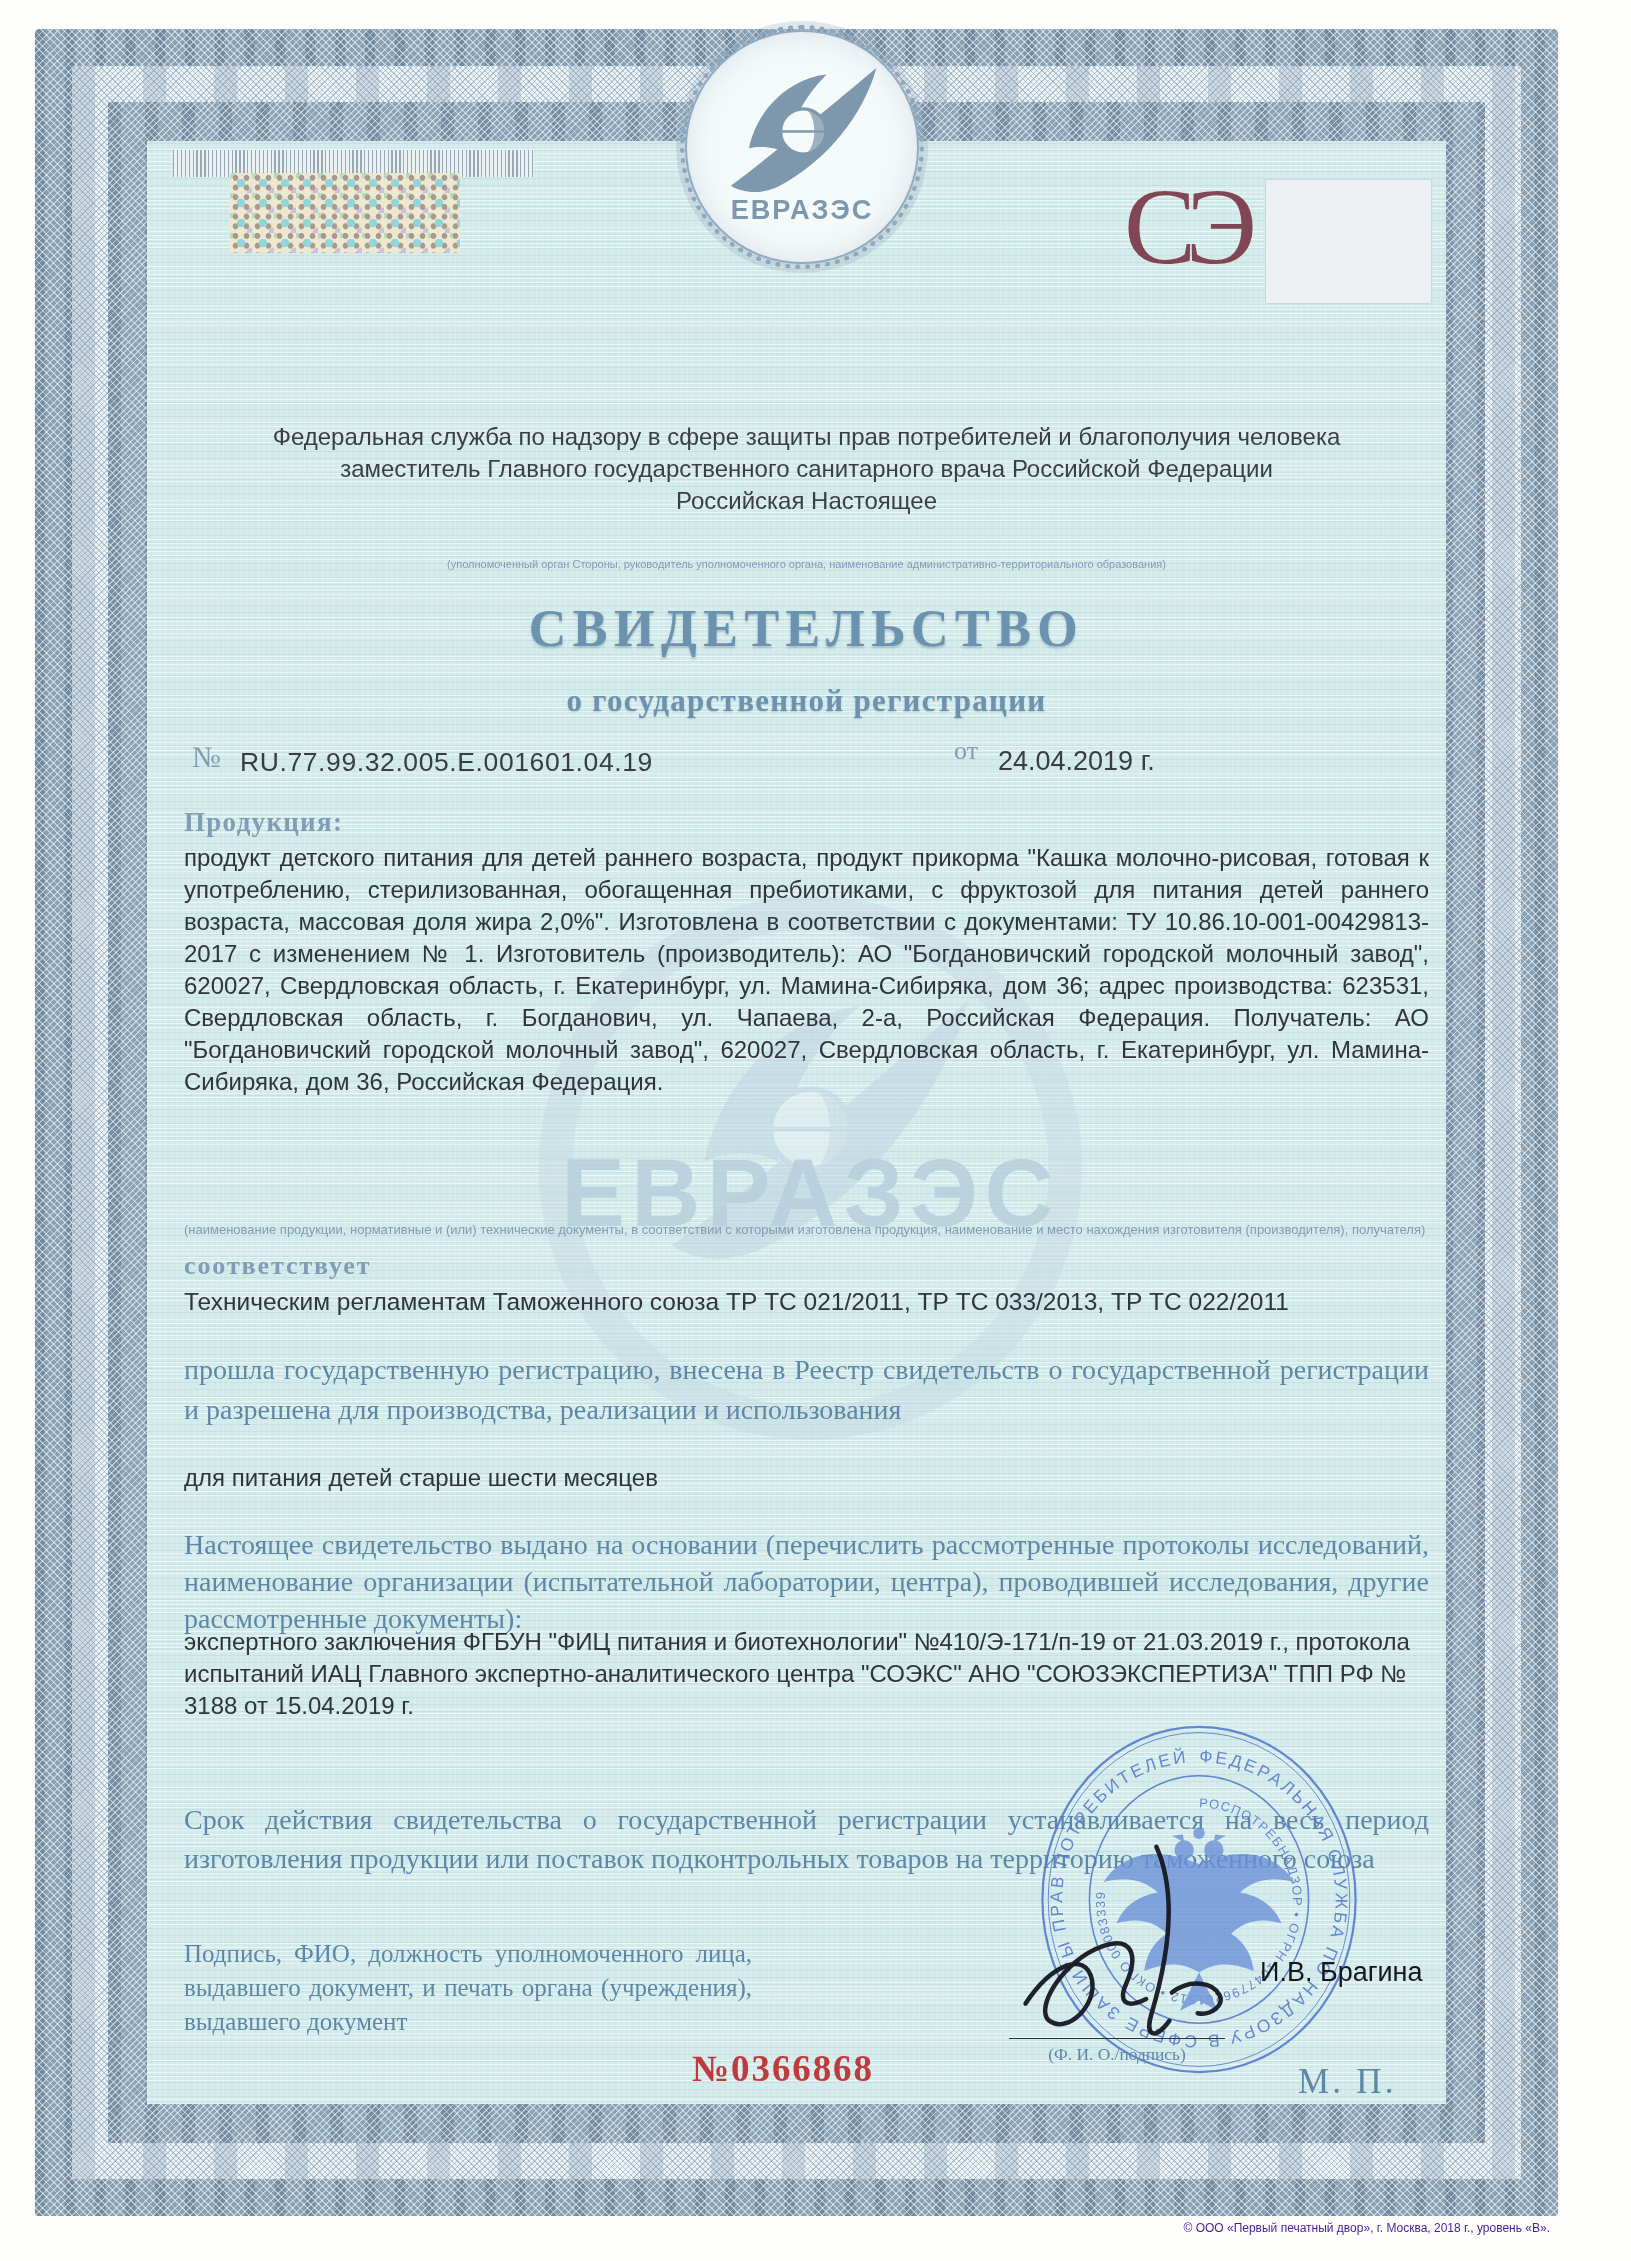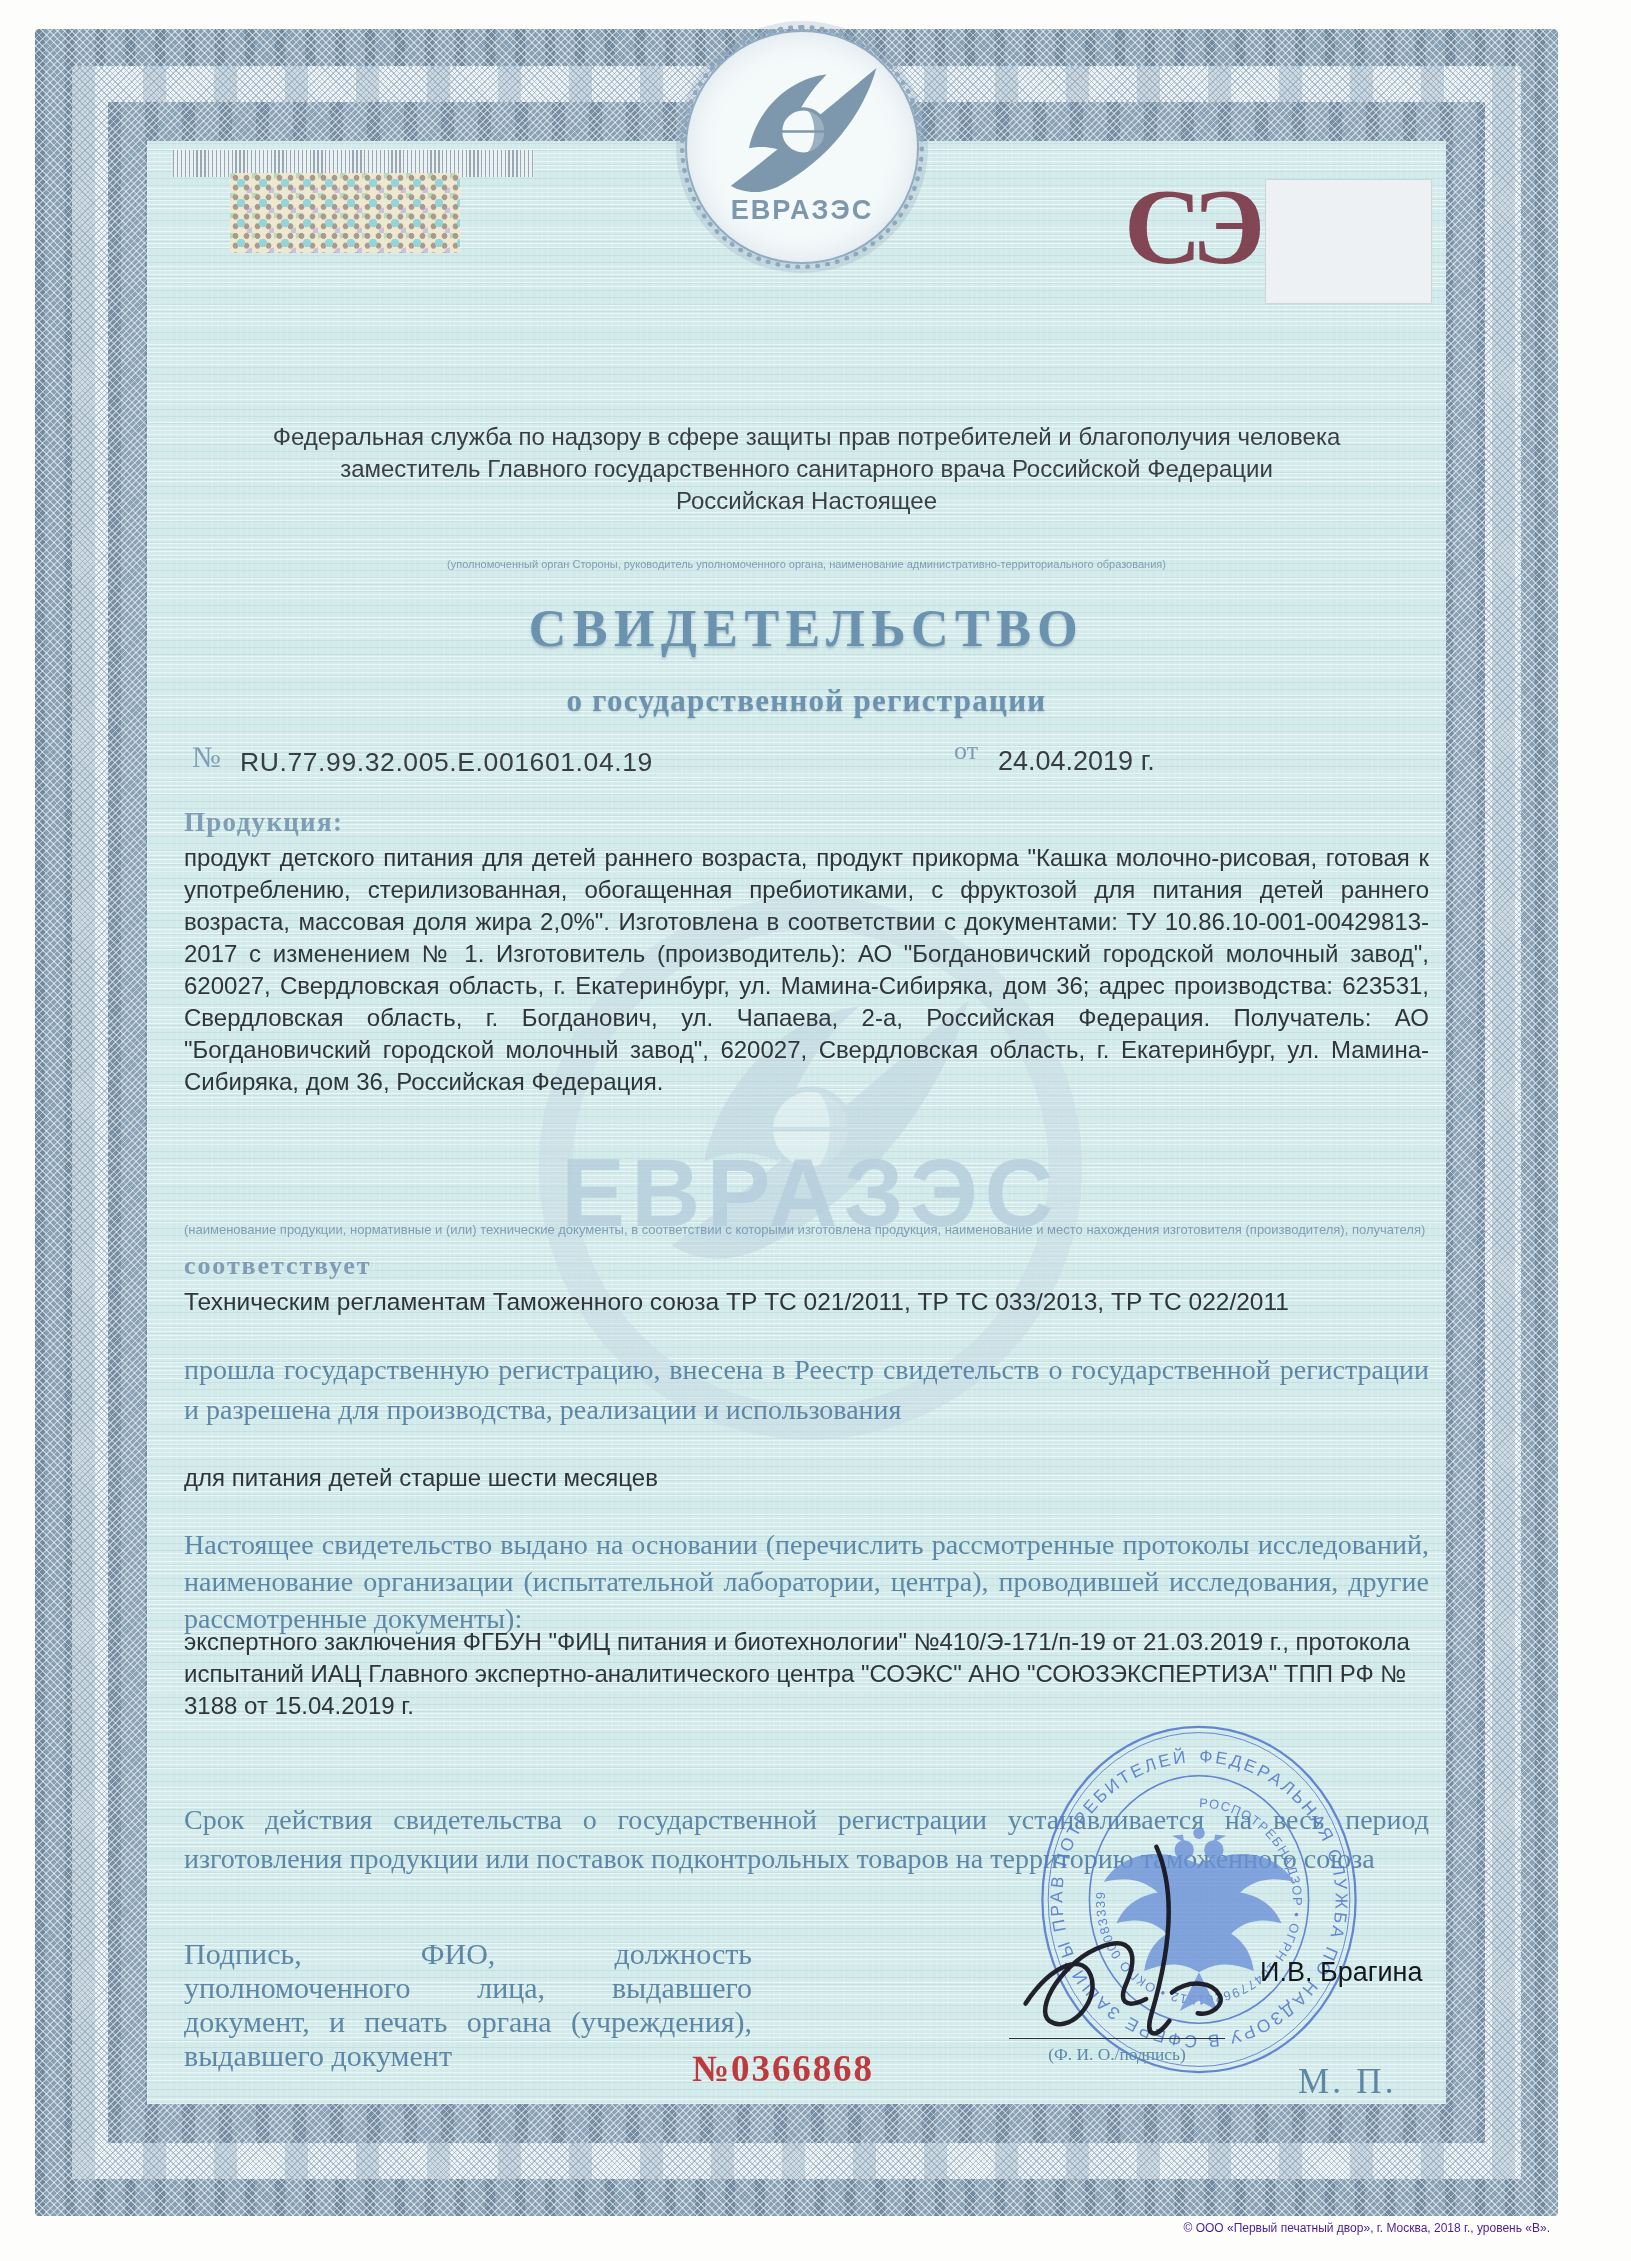--- a/index.html
+++ b/index.html
@@ -45,21 +45,21 @@
       radial-gradient(circle 5.8px at 0% 0%, #bcd9b9 0 5.2px, transparent 5.8px),
       radial-gradient(circle 5.8px at 100% 100%, #c8c0e0 0 5.2px, transparent 5.8px);
     background-size:22px 20px, 11px 9.7px, 22px 20px, 22px 20px;
     border-radius:1.9px;}
   .medallion{left:685px;top:30px;width:230px;height:230px;z-index:3;border-radius:50%;
     background:#f4f9fa;border:2.6px solid #93abc0;outline:5.8px dotted #8ea8bd;outline-offset:-0.6px;
     box-shadow:0 0 0 9px rgba(138,162,182,.25), inset 0 0 26px rgba(138,162,182,.25);
     display:flex;align-items:center;justify-content:center;}
   .se-mark{left:1124px;top:173px;z-index:2;color:#7b3848;
     font-family:"DejaVu Sans","Liberation Sans",sans-serif;
-    font-size:108px;font-weight:700;letter-spacing:-10.3px;line-height:1;opacity:.92;}
+    font-size:108px;font-weight:400;letter-spacing:-10.3px;line-height:1;opacity:.92;}
   .white-square{left:1265px;top:179px;width:165px;height:123px;z-index:2;
     background:#edf1f3;border:0.6px solid rgba(160,175,185,.4);border-radius:1.9px;}
   .watermark{left:478px;top:884px;width:665px;height:600px;z-index:1;}
   
   .txt{position:absolute;z-index:5;}
   .serif{font-family:"Liberation Serif","DejaVu Serif",serif;}
   .sans{font-family:"Liberation Sans","DejaVu Sans",sans-serif;}
   .center{text-align:center;}
   .justify{text-align:justify;}
   .union{left:184px;top:283px;width:1245px;font-size:30px;line-height:41px;font-weight:700;
@@ -78,21 +78,21 @@
   .prod-heading{left:184px;top:807px;font-size:27px;font-weight:600;color:#7f9db5;letter-spacing:1.3px;}
   .prod-desc{left:184px;top:842px;width:1245px;font-size:24px;line-height:32px;color:#2f353a;}
   .prod-caption{left:184px;top:1222px;width:1245px;font-size:13px;text-align:left;}
   .corresponds{left:184px;top:1251px;font-size:26px;font-weight:600;color:#7f9db5;letter-spacing:1.9px;}
   .regulations{left:184px;top:1288px;width:1245px;font-size:24.5px;color:#2f353a;}
   .reg-statement{left:184px;top:1350px;width:1245px;font-size:28px;line-height:40px;color:#5d87a6;}
   .usage{left:184px;top:1464px;width:1245px;font-size:24px;color:#2f353a;}
   .basis-intro{left:184px;top:1526px;width:1245px;font-size:28px;line-height:37px;color:#5d87a6;}
   .basis-docs{left:184px;top:1626px;width:1245px;font-size:24px;line-height:32px;color:#2f353a;}
   .validity{left:184px;top:1800px;width:1245px;font-size:28px;line-height:39px;color:#5d87a6;}
-  .sign-caption{left:184px;top:1937px;width:568px;font-size:30px;line-height:34px;color:#5d87a6;}
+  .sign-caption{left:184px;top:1937px;width:568px;font-size:25px;line-height:34px;color:#5d87a6;}
   .signer-name{left:1260px;top:1957px;font-size:27px;color:#14161a;z-index:8;}
   .sig-line{left:1009px;top:2038px;width:216px;border-top:1.3px solid #2e2e38;z-index:8;}
   .sig-line-caption{left:1009px;top:2044px;width:216px;text-align:center;font-size:17.4px;color:#5d87a6;z-index:8;}
   .doc-number{left:692px;top:2047px;font-size:37px;font-weight:700;color:#bf3a3c;letter-spacing:1.9px;z-index:6;}
   .mp{left:1298px;top:2062px;font-size:35px;color:#5d87a6;letter-spacing:3.2px;z-index:4;}
   .footer{right:81px;top:2221px;font-size:12px;color:#4c1d95;z-index:5;}
   .stamp{left:1025px;top:1709px;width:348px;height:381px;z-index:6;opacity:.88;}
   .signature{left:1003px;top:1826px;width:303px;height:239px;z-index:7;}
 </style>
 </head>

